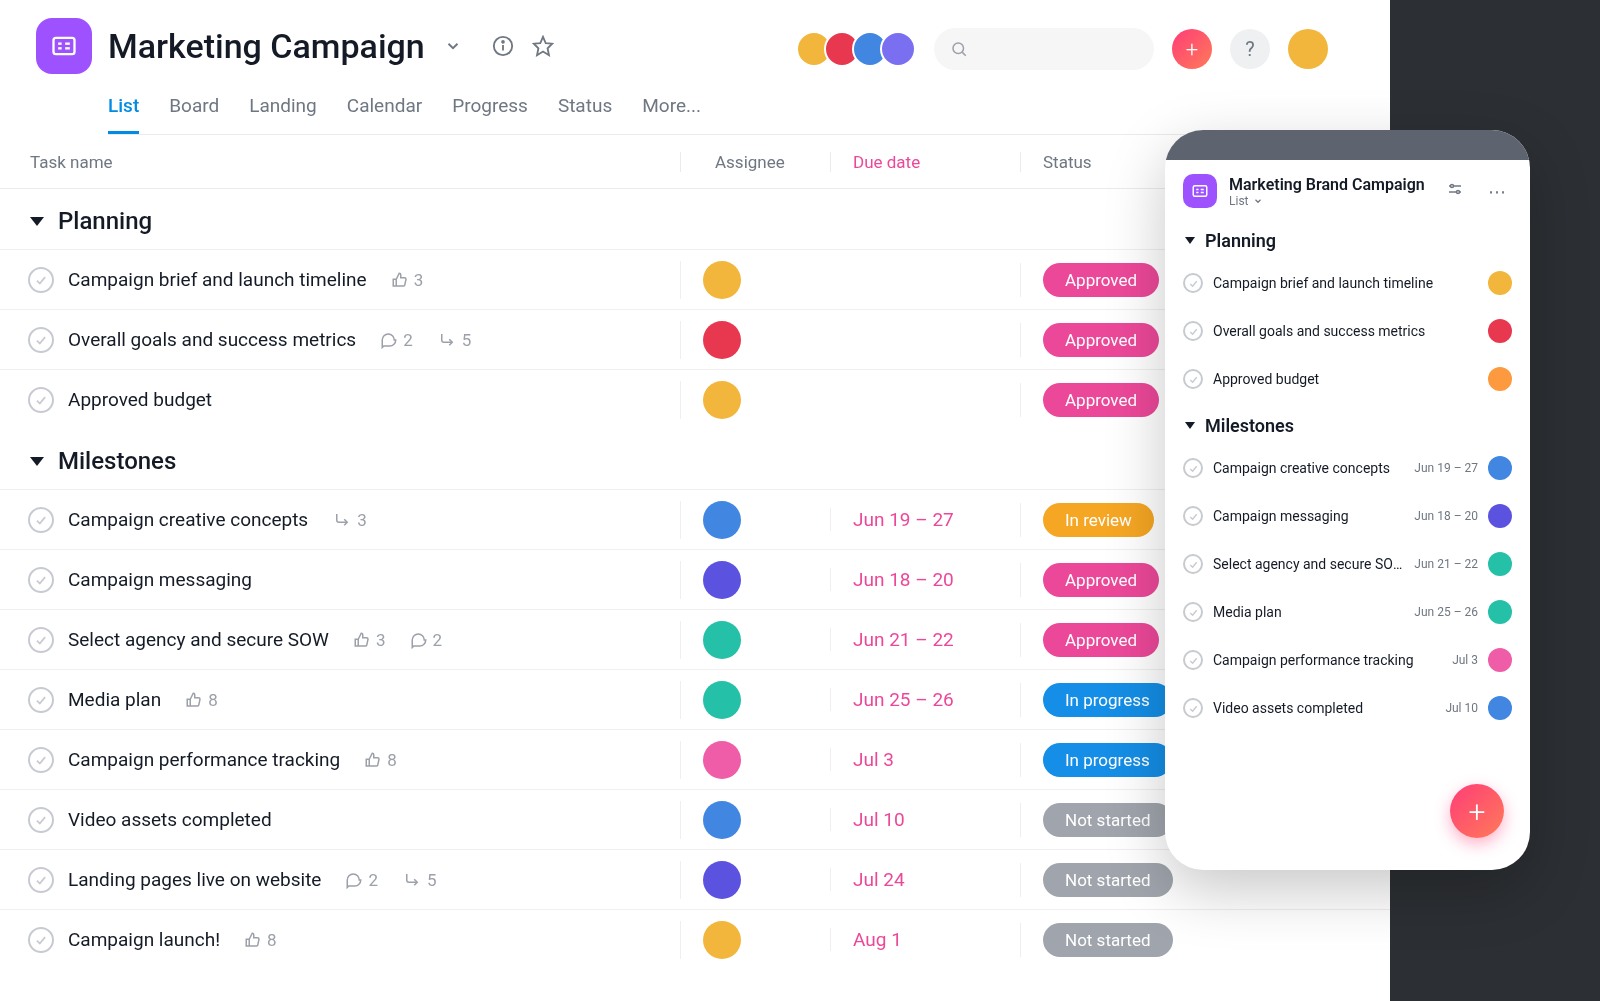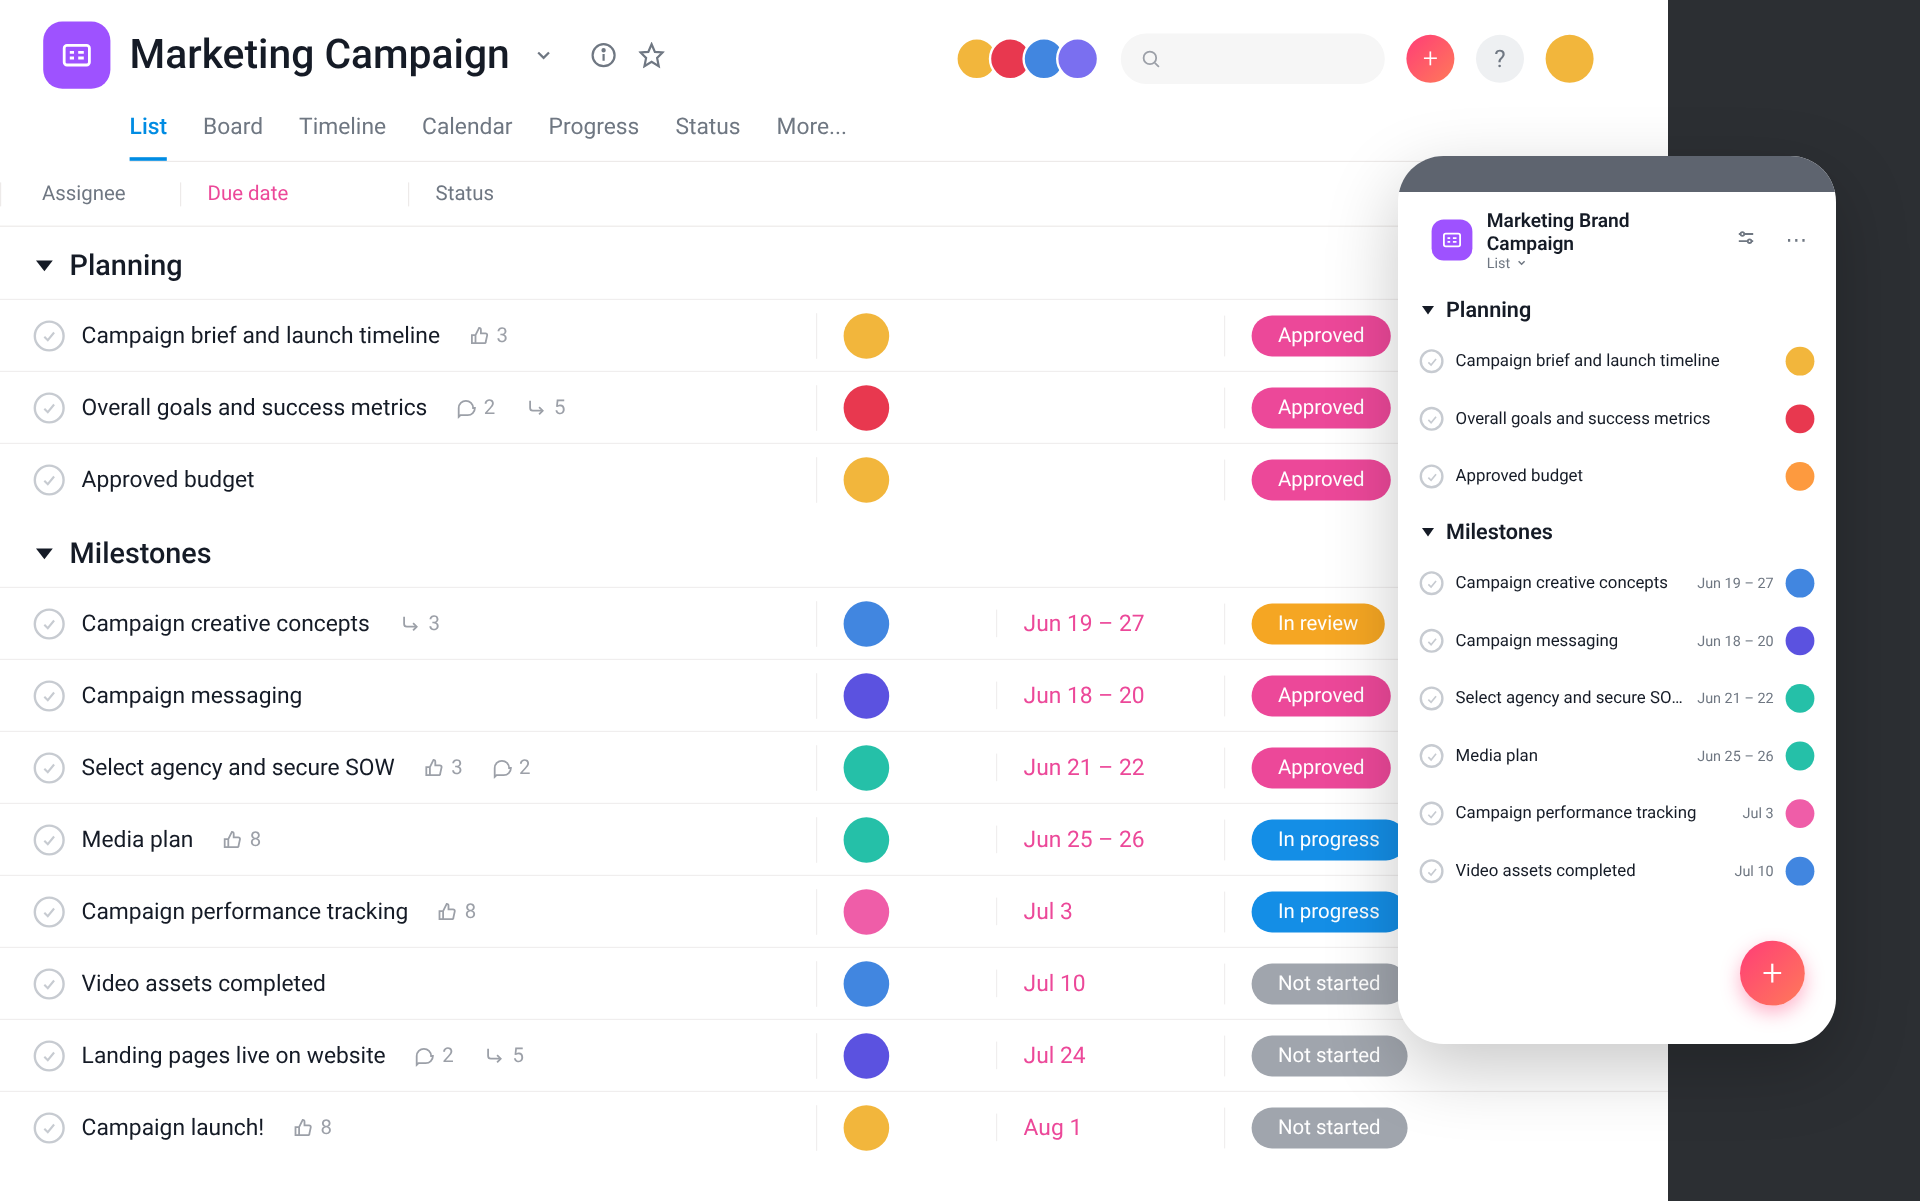--- a/index.html
+++ b/index.html
@@ -57,21 +57,21 @@
 
 .pill { padding: 7px 22px; border-radius: 18px; color: #fff; font-size: 17px; white-space: nowrap; }
 .pill-teal { background: #ec4899; }
 .pill-orange { background: #f5a623; text-align: right; }
 .pill-blue { background: #148ee6; }
 .pill-grey { background: #a0a5ad; }
 
 
 .mobile { position: absolute; right: 70px; top: 130px; width: 365px; height: 740px; background: #fff; border-radius: 38px; box-shadow: 0 20px 60px rgba(0,0,0,0.22); overflow: hidden; }
 .m-status { height: 30px; background: #5e646f; }
-.m-head { display: flex; align-items: center; gap: 12px; padding: 14px 18px 10px 28px; }
+.m-head { display: flex; align-items: center; gap: 12px; padding: 14px 18px 10px 18px; }
 .m-badge { width: 34px; height: 34px; border-radius: 10px; background: #9e52ff; display:flex;align-items:center;justify-content:center;color:#fff; }
 .m-title { font-size: 16px; font-weight: 600; color: #151b26; flex: 1; }
 .m-sub { font-size: 12px; color: #6f7782; }
 .m-ico { color: #6f7782; padding: 0 6px; font-size: 18px; }
 .m-section { display: flex; align-items: center; gap: 10px; font-size: 18px; font-weight: 600; color: #151b26; padding: 12px 20px 8px 20px; }
 .m-caret { width:0;height:0;border-left:5px solid transparent;border-right:5px solid transparent;border-top:7px solid #151b26; }
 .m-row { display:flex;align-items:center;gap:10px;padding:12px 18px;font-size:14px;color:#151b26; }
 .m-check { width:20px;height:20px;border:2px solid #c7cbd1;border-radius:50%;flex-shrink:0;display:flex;align-items:center;justify-content:center; }
 .m-task { flex:1;white-space:nowrap;overflow:hidden;text-overflow:ellipsis; }
 .m-due { font-size:12px;color:#6f7782;white-space:nowrap; }
@@ -117,21 +117,21 @@
           </div>
         <div class="hdr-ico">
             <svg width="22" height="22" viewBox="0 0 24 24" fill="none" stroke="currentColor" stroke-width="2">
               <polygon points="12 2 15 9 22 9.5 17 14.5 18.5 22 12 18 5.5 22 7 14.5 2 9.5 9 9"></polygon>
             </svg>
           </div>
       </div>
       <div class="tabs" id="tabs">
           <div class="tab active">List</div>
           <div class="tab">Board</div>
-          <div class="tab">Timeline</div>
+          <div class="tab">Landing</div>
           <div class="tab">Calendar</div>
           <div class="tab">Progress</div>
           <div class="tab">Status</div>
           <div class="tab">More...</div>
         </div>
     </div>
 
     <div class="header-right">
       <div class="avatar-stack" id="avstack">
           <div class="avatar av-yellow"></div>
@@ -144,20 +144,21 @@
             <circle cx="11" cy="11" r="7"></circle>
             <line x1="21" y1="21" x2="16.5" y2="16.5"></line>
           </svg>
       </div>
       <div class="circle-btn plus-btn">+</div>
       <div class="circle-btn help-btn">?</div>
       <div class="user-avatar av-yellow"></div>
     </div>
 
     <div class="col-head">
+      <div class="c-task">Task name</div>
       <div class="c-assignee">Assignee</div>
       <div class="c-due">Due date</div>
       <div class="c-status">Status</div>
     </div>
 
     <div id="list">
         <div class="section-head">
           <div class="section-caret"></div>
           <span>Planning</span>
         </div>

